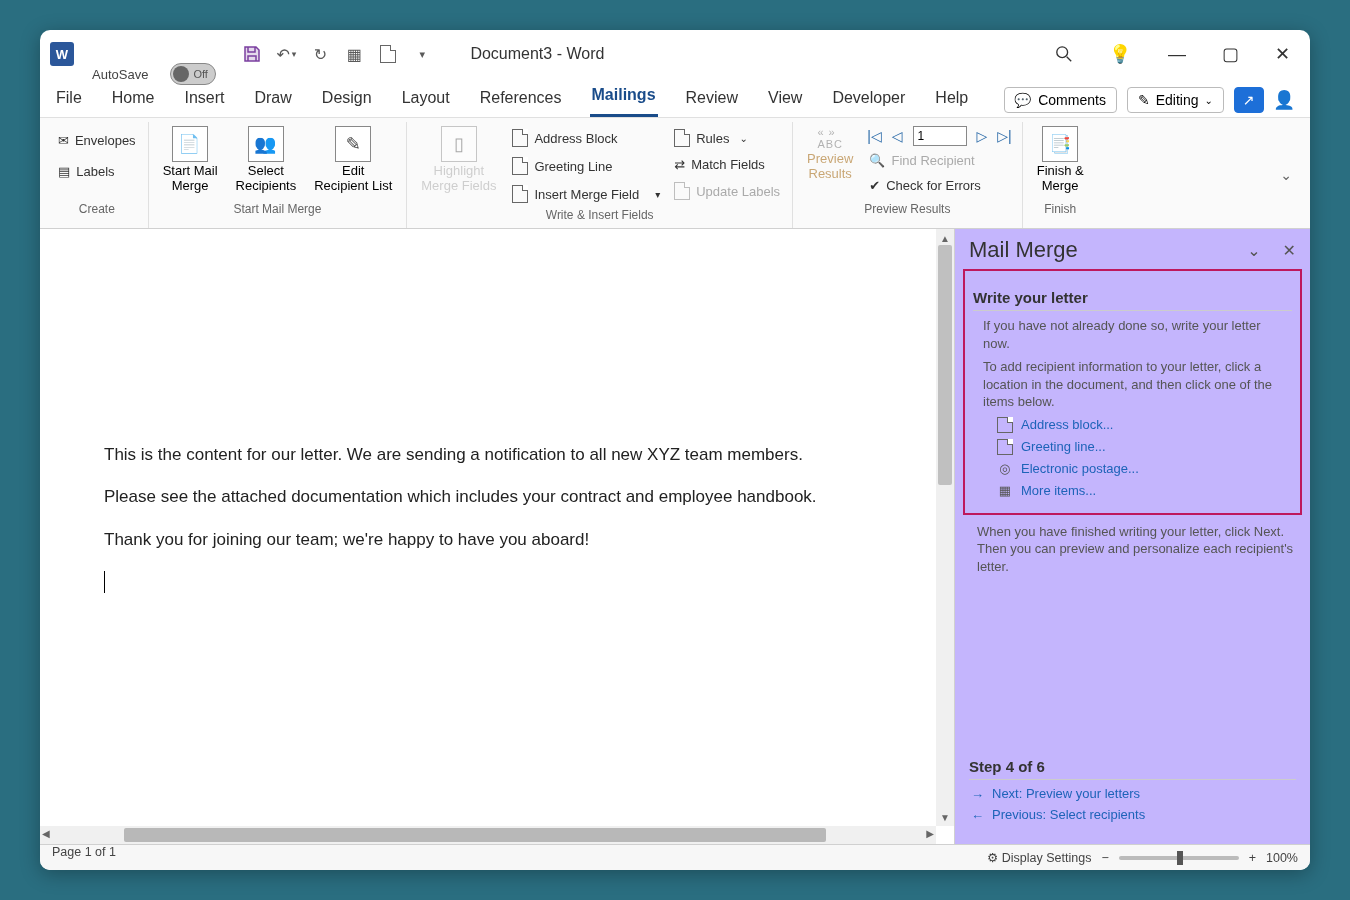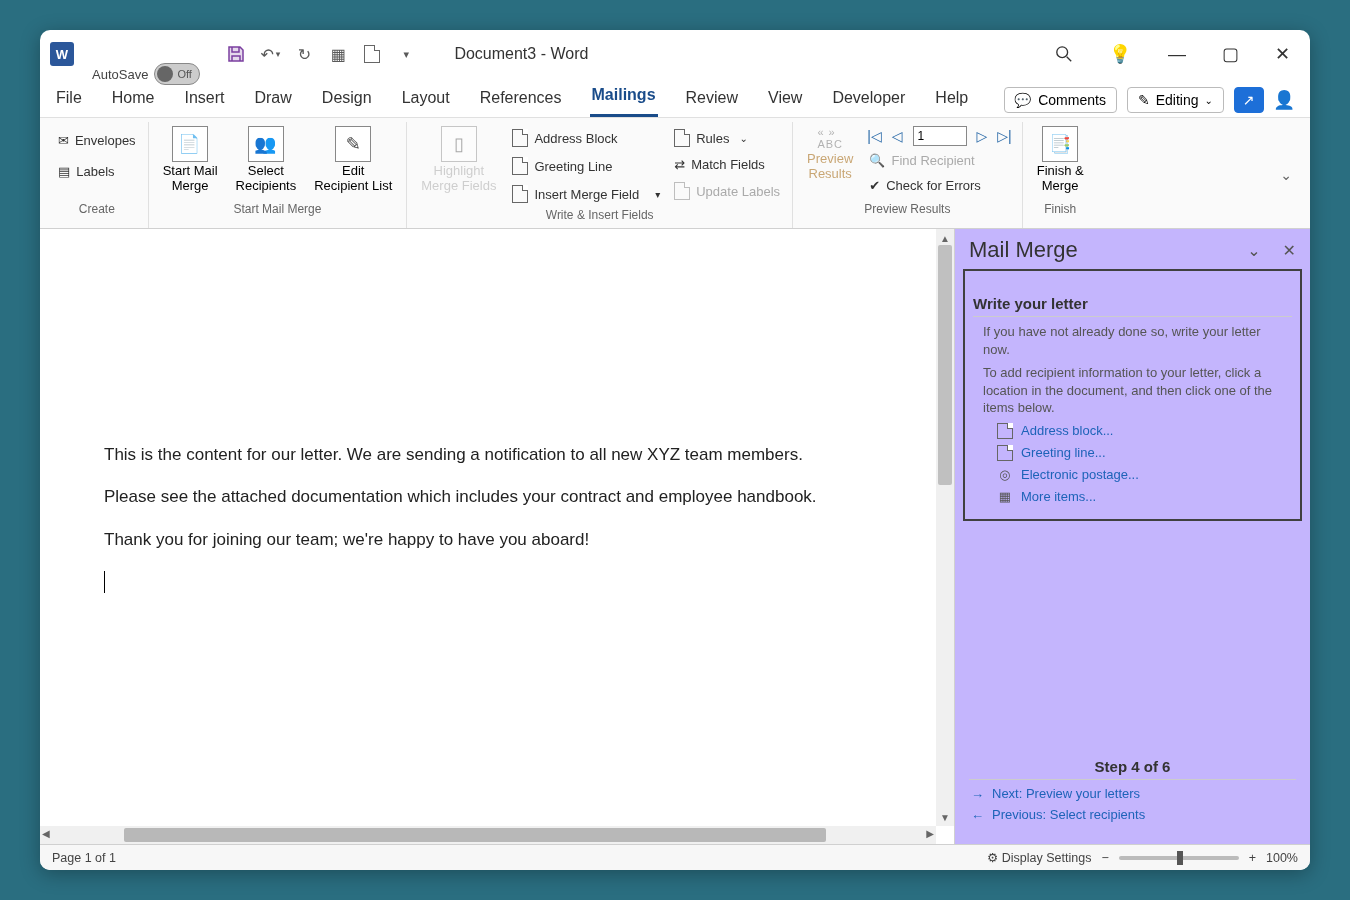--- a/index.html
+++ b/index.html
@@ -2,21 +2,21 @@
 <html><head>
 <meta charset="utf-8">
 <style>
   * { box-sizing: border-box; margin: 0; padding: 0; font-family: "Segoe UI", Arial, sans-serif; }
   body { background: #2a6e80; width: 1350px; height: 900px; overflow: hidden; }
   .window { position: absolute; left: 40px; top: 30px; width: 1270px; height: 840px; background: #fff; border-radius: 10px; box-shadow: 0 4px 20px rgba(0,0,0,.3); display: flex; flex-direction: column; overflow: hidden; }
 
   
   .titlebar { height: 48px; display: flex; align-items: center; padding: 0 10px; gap: 8px; }
   .word-icon { width:24px; height:24px; background:#2b579a; border-radius:3px; display:flex; align-items:center; justify-content:center; color:#fff; font-weight:bold; font-size:13px; }
-  .autosave { display:flex; align-items:center; gap:6px; font-size:13px; color:#444; margin-left:10px;margin-top:40px; }
+  .autosave { display:flex; align-items:center; gap:22px; font-size:13px; color:#444; margin-left:10px;margin-top:40px; }
   .toggle { width:46px; height:22px; background:#ccc; border-radius:11px; position:relative; border:1px solid #888; display:flex; align-items:center; }
   .toggle-knob { width:16px; height:16px; background:#666; border-radius:50%; margin-left:2px; }
   .toggle-label { font-size:11px; margin-left:4px; color:#555; }
   .qat { display:flex; align-items:center; gap:14px; margin-left:18px; }
   .qat-btn { width:20px; height:20px; color:#5a5a5a; display:flex; align-items:center; justify-content:center; cursor:pointer; }
   .doc-title { margin-left:30px; font-size:16px; color:#333; }
   .title-right { margin-left:auto; display:flex; align-items:center; gap:36px; padding-right:10px; }
   .title-right span { font-size:18px; color:#333; cursor:pointer; }
 
   
@@ -56,31 +56,31 @@
   .varrow { position:absolute; left:0; width:18px; height:18px; display:flex; align-items:center; justify-content:center; color:#666; font-size:10px; }
   .htrack { position:absolute; left:0; right:18px; bottom:0; height:18px; background:#f0f0f0; }
   .hthumb { position:absolute; top:2px; height:14px; left:84px; right:110px; background:#b8b8b8; border-radius:2px; }
 
   
   .panel { width:356px; border-left:1px solid #d0d0d0; display:flex; flex-direction:column; background:#c4b5fd; font-size:13px; color:#333; }
   .panel-head { display:flex; align-items:center; padding:8px 14px 6px 14px; }
   .panel-title { font-size:22px; color:#333; }
   .panel-head-right { margin-left:auto; display:flex; gap:22px; color:#555; font-size:16px; }
   .panel-body { padding:0 8px; position:relative; }
-  .highlight-box { border:2px solid #404040; padding:22px 8px 8px 8px; }
+  .highlight-box { border:2px solid #be185d; padding:16px 8px 8px 8px; }
   .sec-title { font-weight:700; font-size:15px; border-bottom:1px solid #ccc; padding:2px 0 4px 0; margin-bottom:4px; color:#333;}
   .panel p { color:#555; margin:6px 2px; line-height:1.35; }
   .link-item { display:flex; align-items:center; gap:8px; color:#1d63b8; margin:6px 0 6px 24px; cursor:pointer; }
   .link-item .li-icon { width:16px; height:16px; display:flex; align-items:center; justify-content:center; color:#555; }
   .panel-bottom { margin-top:auto; padding:10px 14px 16px 14px; }
-  .step { font-weight:700; font-size:15px; border-bottom:1px solid #ccc; padding-bottom:4px; margin-bottom:6px;text-align:center; }
+  .step { font-weight:700; font-size:15px; border-bottom:1px solid #ccc; padding-bottom:4px; margin-bottom:6px; }
   .nav-link { display:flex; align-items:center; gap:8px; color:#1d63b8; margin:6px 2px; cursor:pointer; }
 
   
-  .status { height:26px; border-top:1px solid #d0d0d0; background:#f7f7f7; display:flex; align-items:center; padding:0 12px; font-size:12.5px; color:#444; }
+  .status { height:26px; border-top:1px solid #d0d0d0; background:#f7f7f7; display:flex; padding:0 12px; font-size:12.5px; color:#444; }
   .status-right { margin-left:auto; display:flex; align-items:center; gap:10px; }
   .zoom-slider { width:120px; height:4px; background:#bbb; position:relative; border-radius:2px; }
   .zoom-knob { position:absolute; top:-5px; left:58px; width:6px; height:14px; background:#555; }
 
   svg { display:block; }
 </style>
 </head>
 <body>
 
 <div class="window">
@@ -316,20 +316,21 @@
             </div>
           <div class="link-item">
               <span class="li-icon">◎</span>
               <span>Electronic postage...</span>
             </div>
           <div class="link-item">
               <span class="li-icon">▦</span>
               <span>More items...</span>
             </div>
         </div>
+        <p style="margin:8px 8px 0 14px">When you have finished writing your letter, click Next. Then you can preview and personalize each recipient's letter.</p>
       </div>
       <div class="panel-bottom">
         <div class="step">Step 4 of 6</div>
         <div class="nav-link">
             <span>→</span>
             <span>Next: Preview your letters</span>
           </div>
         <div class="nav-link">
             <span>←</span>
             <span>Previous: Select recipients</span>

